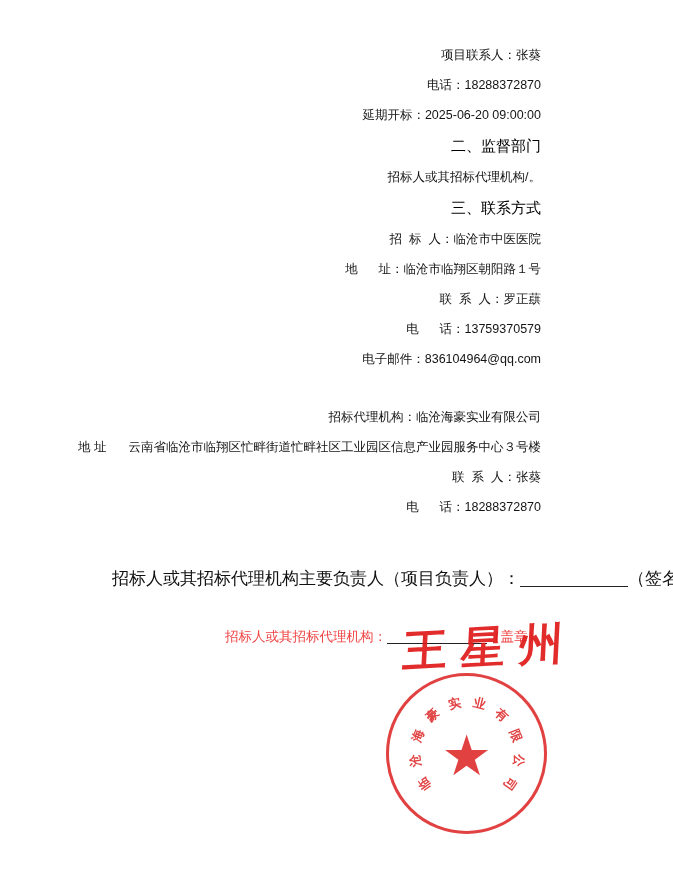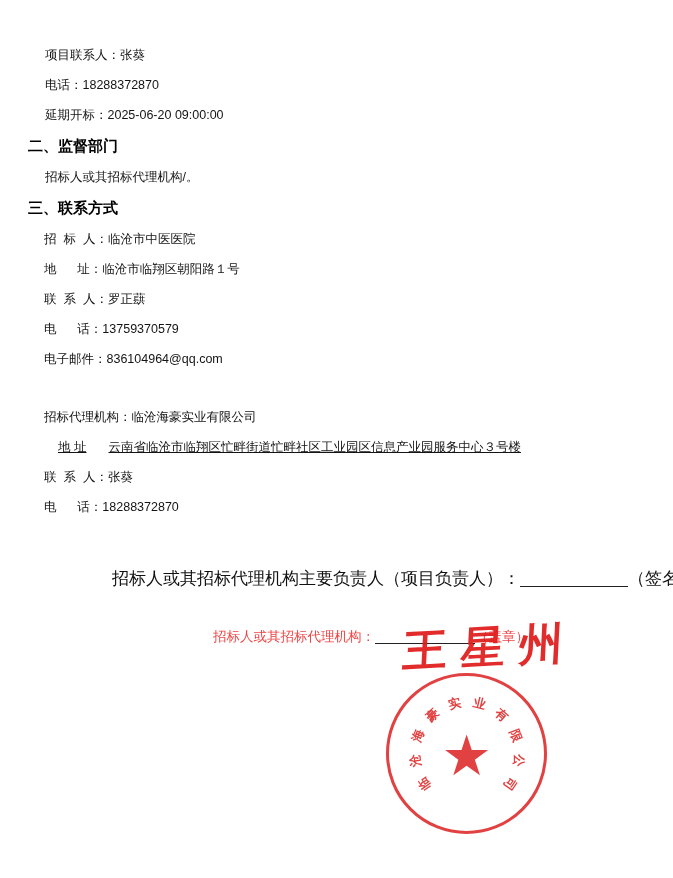--- a/index.html
+++ b/index.html
@@ -20,44 +20,44 @@
     left: 0; top: 0;
     width: 673px;
     height: 878px;
     background: #ffffff;
   }
   .content {
     position: absolute;
     left: 0;
     top: 0;
     width: 541px;
+    text-align: right;
   }
   .line {
     font-size: 12.5px;
     line-height: 30px;
     white-space: pre;
     color: #141414;
   }
   .indent1 { padding-left: 45px; }
   .indent2 { padding-left: 44px; }
   .heading {
     font-size: 15px;
-    font-weight: bold;
+    font-weight: normal;
     line-height: 32px;
     padding-left: 28px;
     color: #000000;
     white-space: pre;
   }
   .spacer-md { height: 28px; }
   .wrapline {
     font-size: 12.5px;
     line-height: 30px;
     padding-left: 58px;
     color: #141414;
-    text-decoration: underline;
   }
   .wrapline .cont {
     display: block;
     margin-left: -58px;
   }
   .sig-block {
     position: relative;
     margin-top: 42px;
   }
   .sig-row1 {

